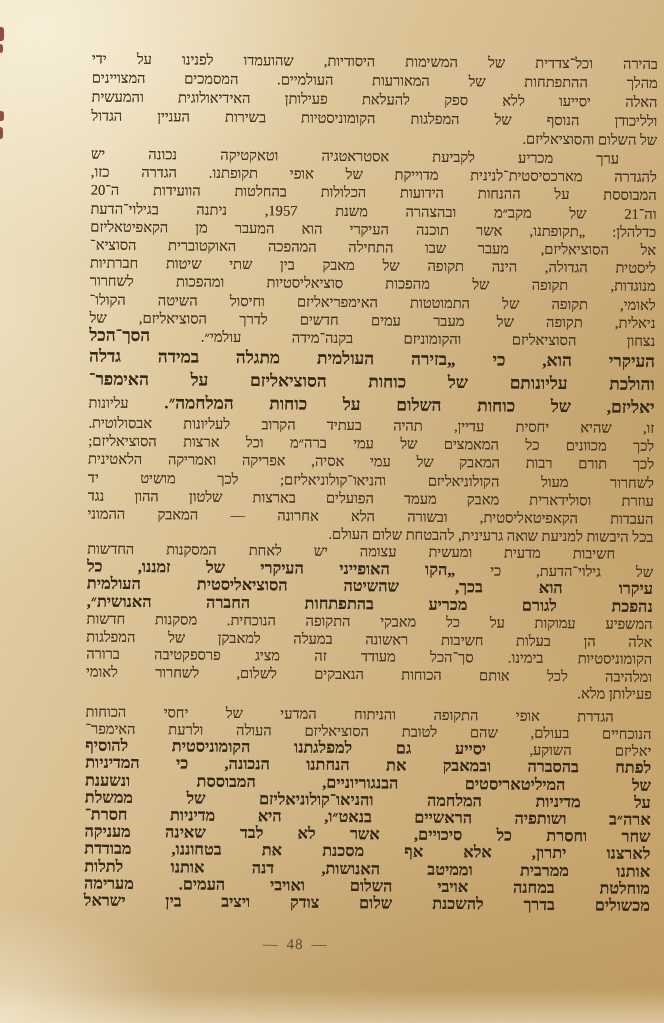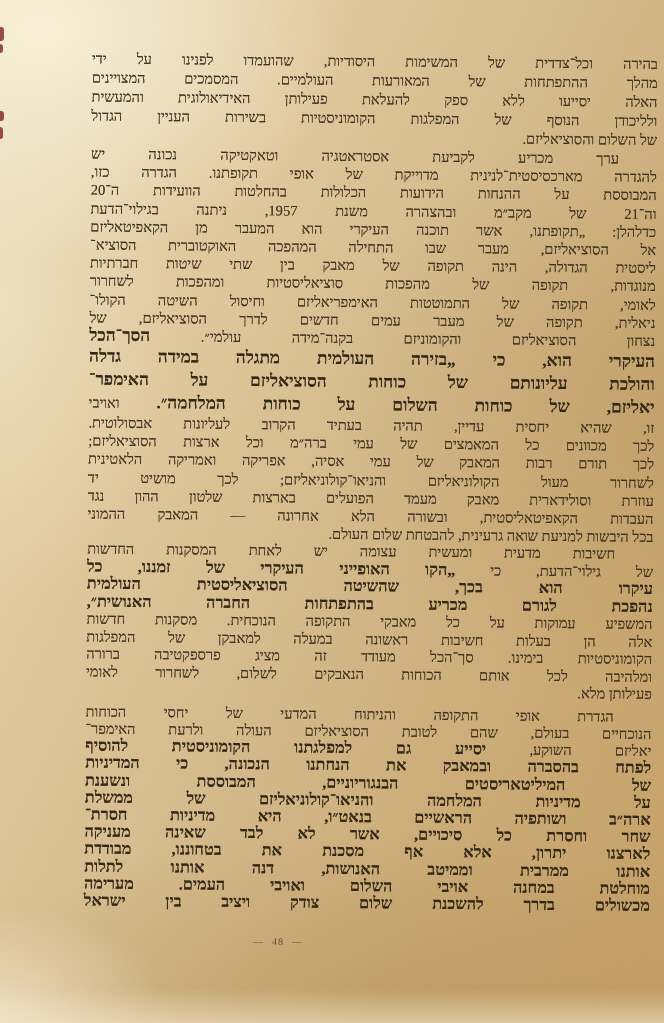--- a/index.html
+++ b/index.html
@@ -53,21 +53,21 @@
   .para-1 .line.tall{height:23px;line-height:23px;}
   .para-1 .line .seg.bold{font-size:17.2px;}
   .para-2 .line{height:17.5px;line-height:17.5px;}
   .para-2 .line .seg.bold{font-size:16.2px;}
   .para-3{margin-top:5px;}
   .para-3 .line{height:17.2px;line-height:17.2px;}
   .para-3 .line .seg.bold{font-size:16.2px;}
 
   .footer{
     position:absolute;top:936px;left:249px;width:92px;
-    color:#4a3a26;font-size:10px;
+    text-align:center;color:#4a3a26;font-size:15px;
     letter-spacing:1px;opacity:.85;
     transform:rotate(.4deg);
   }
   .footer span{margin:0 4px;}
 </style>
 </head>
 <body>
 
 <div class="photo">
 
@@ -99,21 +99,21 @@
         <div class="line"><span class="seg">וה־21 של מקב״מ ובהצהרה משנת 1957, ניתנה בגילוי־הדעת</span></div>
         <div class="line"><span class="seg">כדלהלן: „תקופתנו, אשר תוכנה העיקרי הוא המעבר מן הקאפיטאליזם</span></div>
         <div class="line"><span class="seg">אל הסוציאליזם, מעבר שבו התחילה המהפכה האוקטוברית הסוציא־</span></div>
         <div class="line"><span class="seg">ליסטית הגדולה, הינה תקופה של מאבק בין שתי שיטות חברתיות</span></div>
         <div class="line"><span class="seg">מנוגדות, תקופה של מהפכות סוציאליסטיות ומהפכות לשחרור</span></div>
         <div class="line"><span class="seg">לאומי, תקופה של התמוטטות האימפריאליזם וחיסול השיטה הקולו־</span></div>
         <div class="line"><span class="seg">ניאלית, תקופה של מעבר עמים חדשים לדרך הסוציאליזם, של</span></div>
         <div class="line"><span class="seg">נצחון הסוציאליזם והקומוניזם בקנה־מידה עולמי״. </span><span class="seg bold">הסך־הכל</span></div>
         <div class="line tall"><span class="seg bold">העיקרי הוא, כי „בזירה העולמית מתגלה במידה גדלה</span></div>
         <div class="line tall"><span class="seg bold">והולכת עליונותם של כוחות הסוציאליזם על האימפר־</span></div>
-        <div class="line tall"><span class="seg bold">יאליזם, של כוחות השלום על כוחות המלחמה״. </span><span class="seg">ואויבי</span></div>
+        <div class="line tall"><span class="seg bold">יאליזם, של כוחות השלום על כוחות המלחמה״. </span><span class="seg">עליונות</span></div>
         <div class="line"><span class="seg">זו, שהיא יחסית עדיין, תהיה בעתיד הקרוב לעליונות אבסולוטית.</span></div>
         <div class="line"><span class="seg">לכך מכוונים כל המאמצים של עמי ברה״מ וכל ארצות הסוציאליזם;</span></div>
         <div class="line"><span class="seg">לכך תורם רבות המאבק של עמי אסיה, אפריקה ואמריקה הלאטינית</span></div>
         <div class="line"><span class="seg">לשחרור מעול הקולוניאליזם והניאו־קולוניאליזם; לכך מושיט יד</span></div>
         <div class="line"><span class="seg">עוזרת וסולידארית מאבק מעמד הפועלים בארצות שלטון ההון נגד</span></div>
         <div class="line"><span class="seg">העבדות הקאפיטאליסטית, ובשורה הלא אחרונה — המאבק ההמוני</span></div>
         <div class="line last"><span class="seg">בכל היבשות למניעת שואה גרעינית, להבטחת שלום העולם.</span></div>
       </div>
       <div class="para para-2">
         <div class="line indent"><span class="seg">חשיבות מדעית ומעשית עצומה יש לאחת המסקנות החדשות</span></div>

